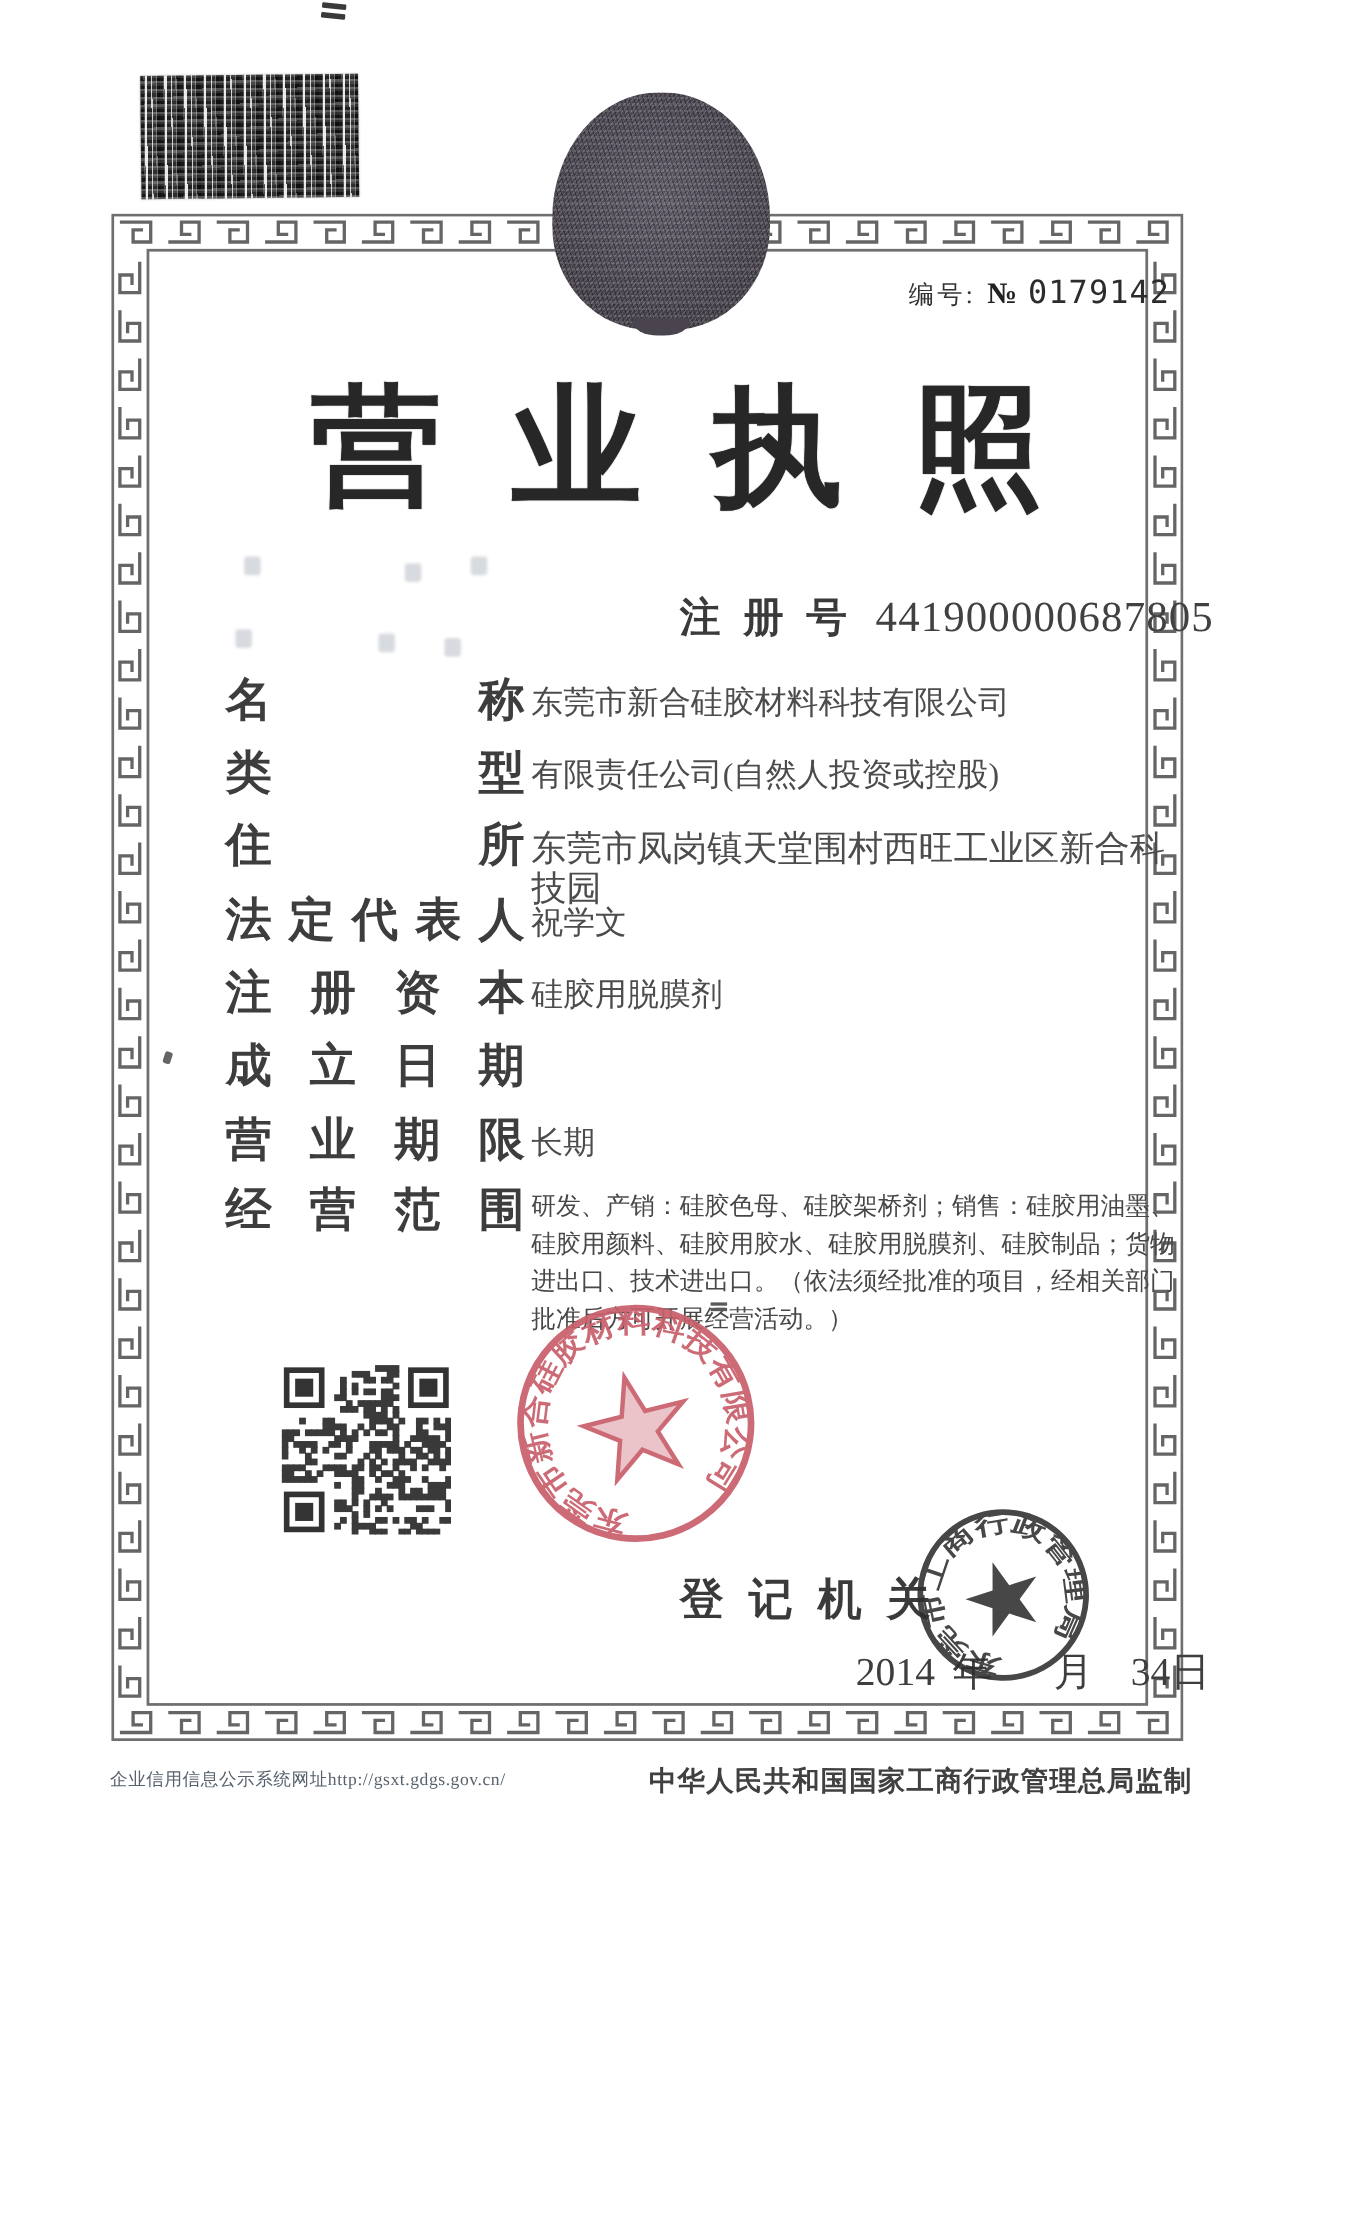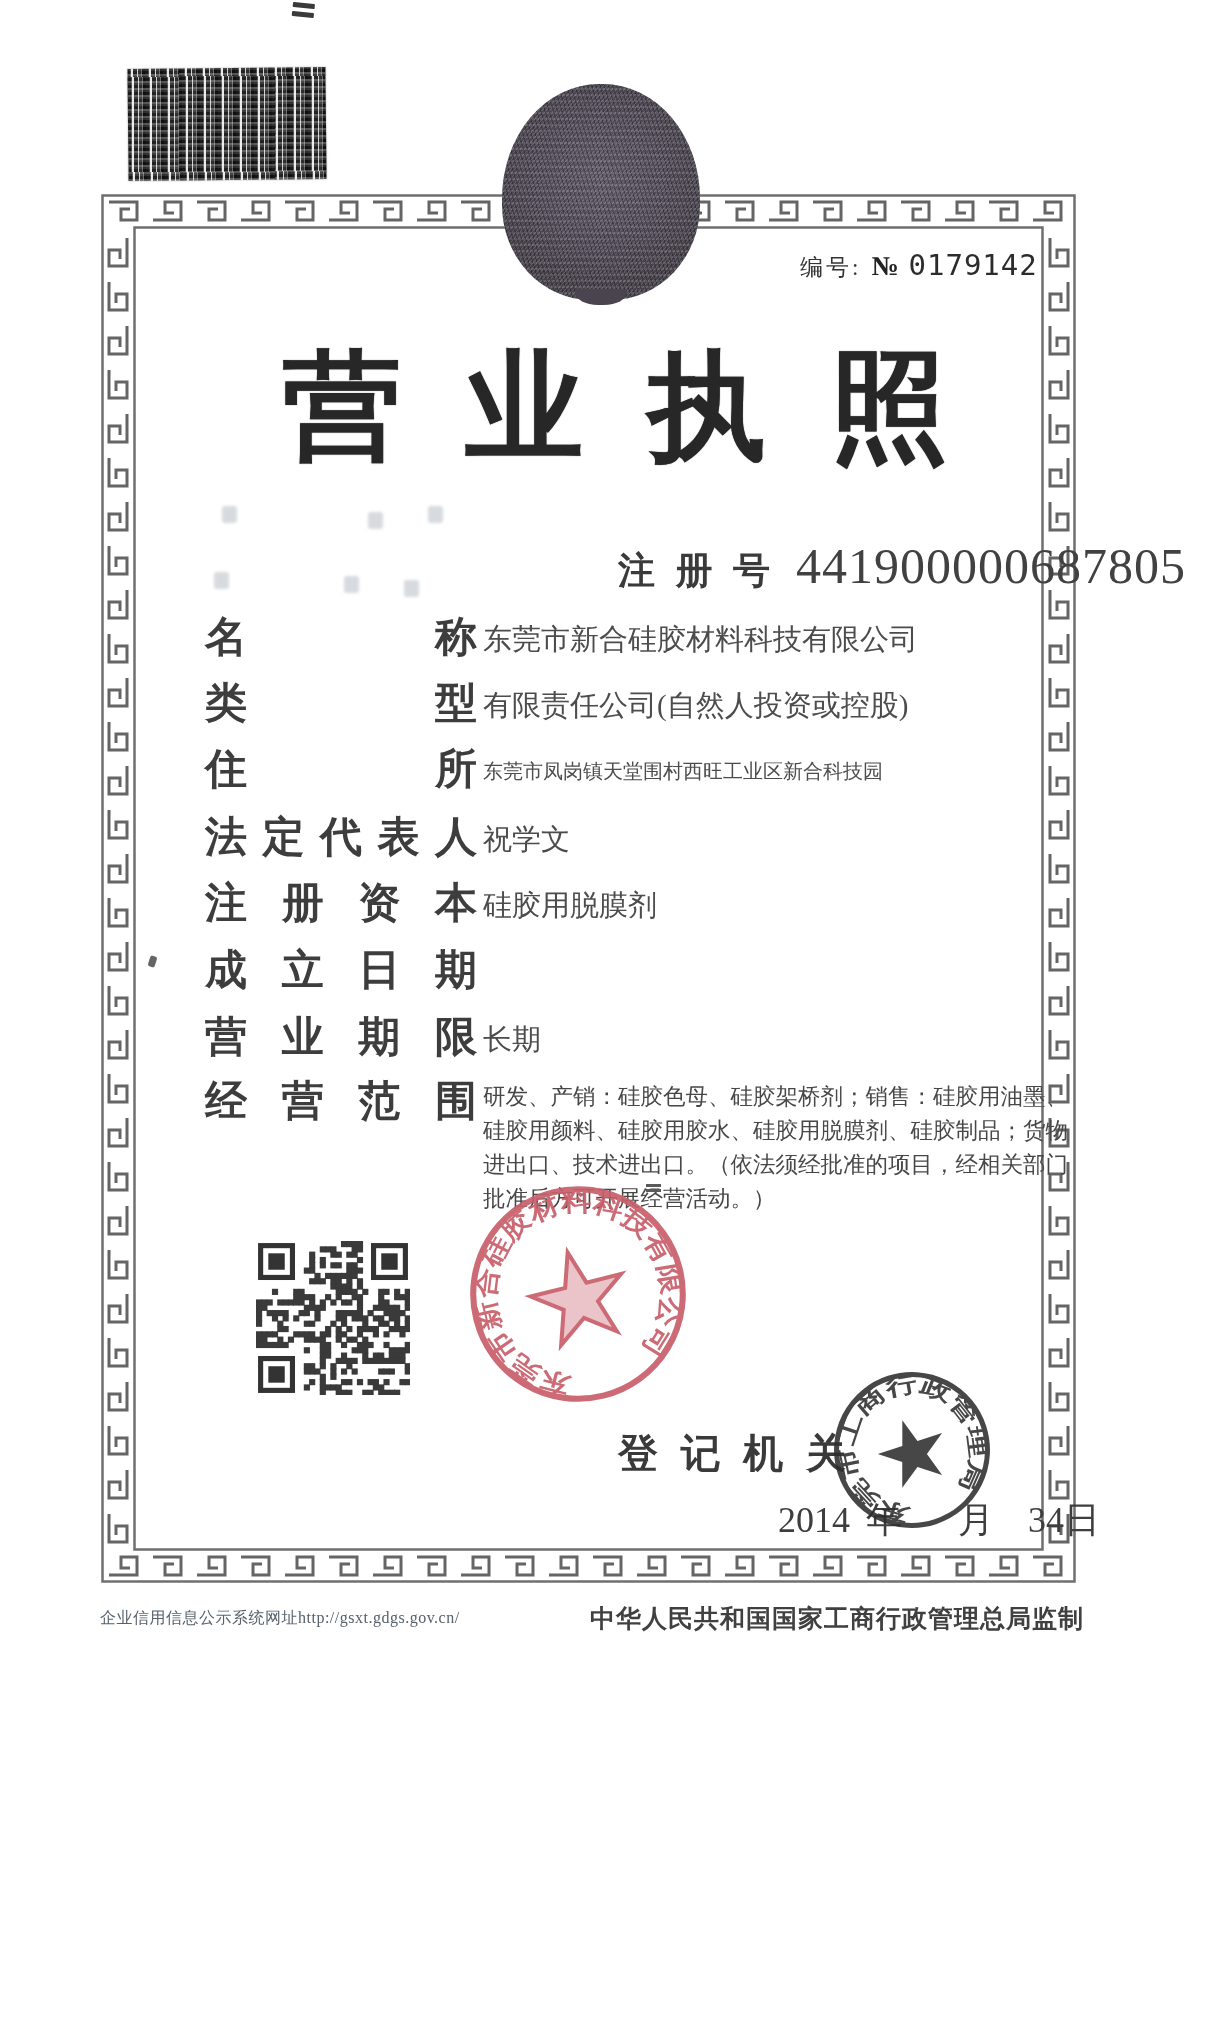--- a/index.html
+++ b/index.html
@@ -26,34 +26,34 @@
       repeating-linear-gradient(0deg, rgba(255,255,255,.10) 0 2px, rgba(255,255,255,0) 2px 6px),
       radial-gradient(circle at 50% 44%, #5d5864 0%, #514c58 40%, #454049 72%, #4e4954 100%);
     border-radius:49% 49% 45% 45% / 53% 53% 44% 44%;}
   .emblem::after{content:'';position:absolute;bottom:-5px;left:37%;width:26%;height:16px;
     background:#49444e;border-radius:0 0 45% 45% / 0 0 80% 80%;}
 
   
   .frame{left:101px;top:194px;z-index:1;}
 
   
-  .serial{left:800px;top:248px;width:280px;display:flex;align-items:baseline;gap:10px;z-index:4;}
+  .serial{left:826px;top:248px;width:280px;display:flex;align-items:baseline;gap:10px;z-index:4;}
   .serial .lab{font-size:23px;letter-spacing:3px;color:#333;}
   .serial .sym{font-size:27px;font-weight:bold;color:#222;}
   .serial .num{font-size:29px;font-family:"DejaVu Sans Mono",monospace;letter-spacing:1px;color:#2c2c2c;}
 
   
   .title{left:283px;top:336px;width:665px;font-size:118px;line-height:140px;font-weight:900;
     font-family:"Liberation Sans",sans-serif;color:#272727;z-index:4;text-shadow:0 0 1px #3a3a3a;}
   .spread{display:flex;justify-content:space-between;}
 
   
   .regline{left:618px;top:537px;display:flex;align-items:baseline;z-index:4;}
   .regline .rlab{width:152px;font-size:37px;font-weight:600;color:#3a3a3a;}
-  .regline .rnum{margin-left:26px;font-size:50px;color:#414141;letter-spacing:1px;}
+  .regline .rnum{margin-left:26px;font-size:39px;color:#414141;letter-spacing:1px;}
 
   
   .row{position:absolute;left:205px;display:flex;z-index:4;}
   .flabel{width:272px;flex:none;font-size:42px;line-height:50px;font-weight:600;color:#3d3d3d;}
   .fvalue{margin-left:6px;padding-top:9px;max-width:585px;font-size:29px;line-height:36px;color:#4c4c4c;}
   .fvalue.small{padding-top:4px;width:600px;max-width:600px;font-size:22.5px;line-height:34px;color:#474747;}
 
   
   .smudge{width:15px;height:17px;background:#98a0aa;opacity:.38;filter:blur(1.5px);border-radius:3px;}
   .speck{left:149px;top:956px;width:7px;height:11px;background:#3f3f3f;transform:rotate(18deg);border-radius:2px;opacity:.8;}
@@ -247,21 +247,21 @@
         <span>类</span>
         <span>型</span>
       </div>
     <div class="fvalue">有限责任公司(自然人投资或控股)</div>
   </div>
   <div class="row" style="top:744px;">
     <div class="flabel spread">
         <span>住</span>
         <span>所</span>
       </div>
-    <div class="fvalue" style="font-size:20px;max-width:600px;text-align:center;">东莞市凤岗镇天堂围村西旺工业区新合科技园</div>
+    <div class="fvalue" style="font-size:32px;max-width:600px;">东莞市凤岗镇天堂围村西旺工业区新合科技园</div>
   </div>
   <div class="row" style="top:812px;">
     <div class="flabel spread">
         <span>法</span>
         <span>定</span>
         <span>代</span>
         <span>表</span>
         <span>人</span>
       </div>
     <div class="fvalue">祝学文</div>

